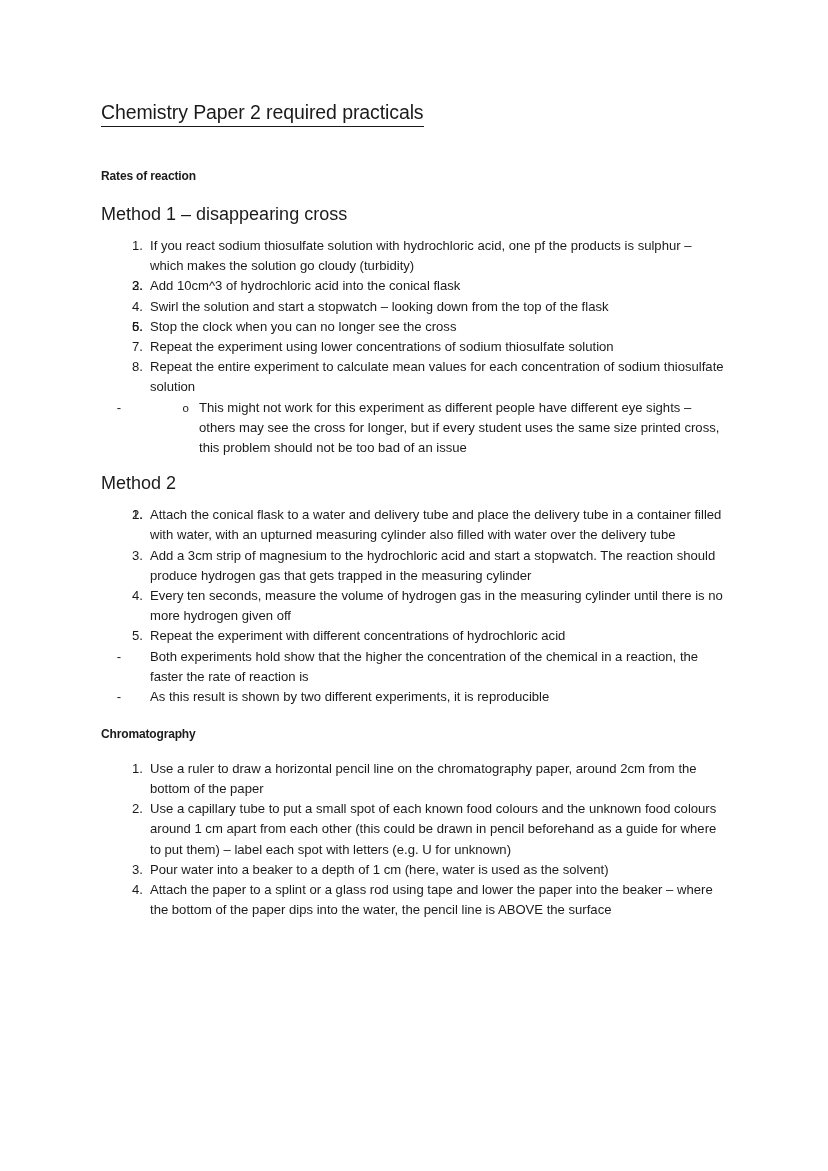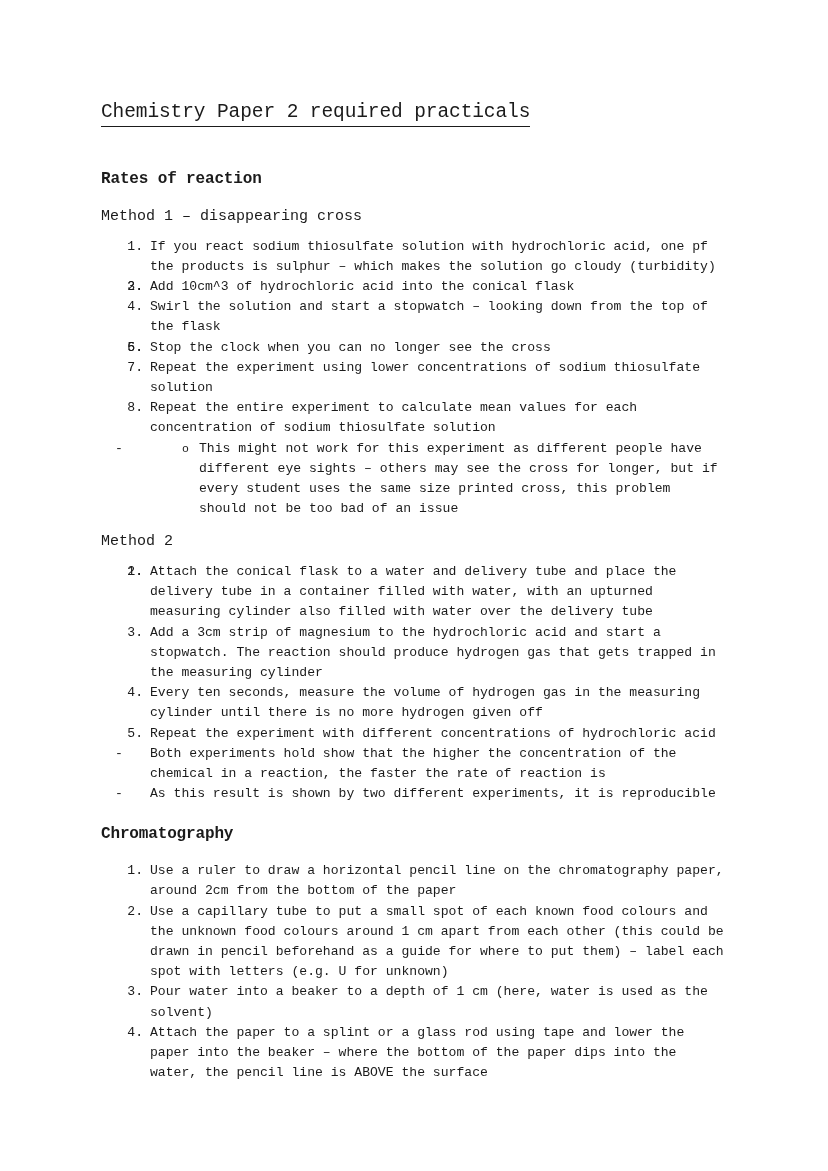--- a/index.html
+++ b/index.html
@@ -6,21 +6,21 @@
     margin: 0;
     padding: 0;
     background: #ffffff;
   }
   .page {
     width: 828px;
     height: 1108px;
     background: #ffffff;
     position: relative;
     box-sizing: border-box;
-    font-family: Liberation Mono, monospace;
+    font-family: Liberation Sans, sans-serif;
     color: #1b1b1b;
     overflow: hidden;
   }
   .content {
     position: absolute;
     left: 101px;
     top: 100px;
     width: 624px;
   }
 
@@ -32,31 +32,31 @@
     margin: 0 0 22px 0;
     letter-spacing: -0.1px;
     display: inline-block;
     border-bottom: 1.4px solid #1b1b1b;
     padding-bottom: 1px;
   }
   .title-wrap { line-height: 1; margin-bottom: 20px; }
 
   
   .section-heading {
-    font-size: 16px;
+    font-size: 12px;
     font-weight: 700;
     line-height: 1.3;
     margin: 0 0 16px 0;
     letter-spacing: -0.15px;
   }
   .section-heading.spaced-top { margin-top: 20px; }
 
   
   .method-label {
-    font-size: 15px;
+    font-size: 18px;
     font-weight: 400;
     line-height: 1.5;
     margin: 0 0 8px 0;
   }
   .method-label.spaced-top { margin-top: 12px; }
 
   
   .list {
     margin: 0;
     padding: 0;

